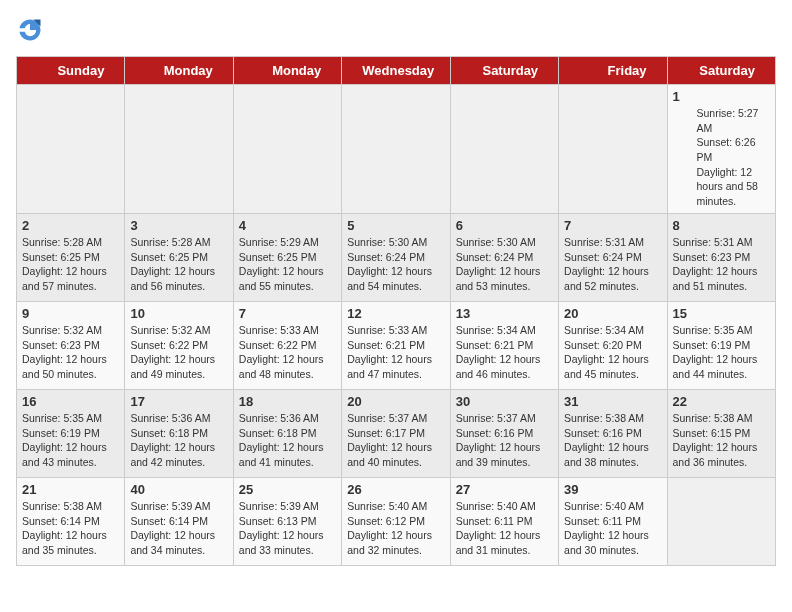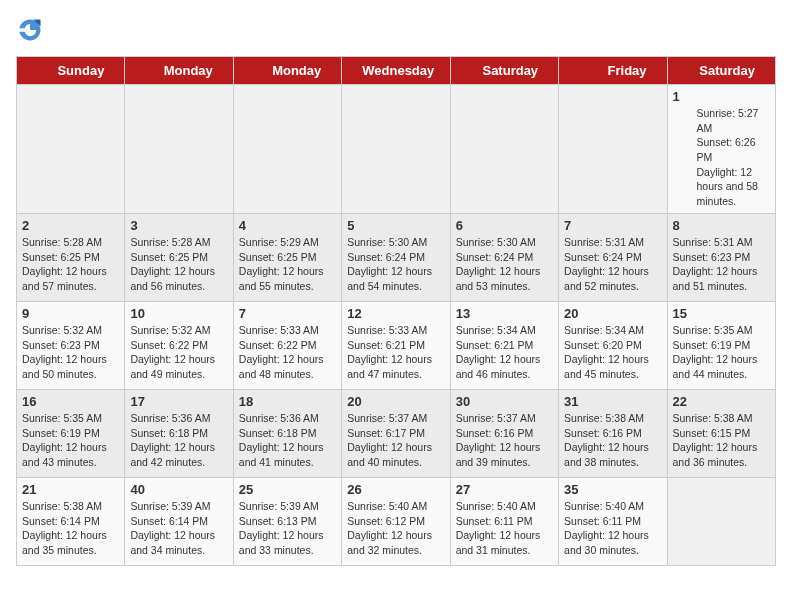--- a/index.html
+++ b/index.html
@@ -295,21 +295,21 @@
 Sunset: 6:12 PM
 Daylight: 12 hours and 32 minutes.</div>
         </td>
         <td>
           <span class="day-number">27</span>
           <div class="day-info" style="white-space: pre-line;">Sunrise: 5:40 AM
 Sunset: 6:11 PM
 Daylight: 12 hours and 31 minutes.</div>
         </td>
         <td>
-          <span class="day-number">35</span>
+          <span class="day-number">39</span>
           <div class="day-info" style="white-space: pre-line;">Sunrise: 5:40 AM
 Sunset: 6:11 PM
 Daylight: 12 hours and 30 minutes.</div>
         </td>
         <td class="empty-cell"></td>
       </tr>
     </tbody>
 </table>
 
 </body></html>

